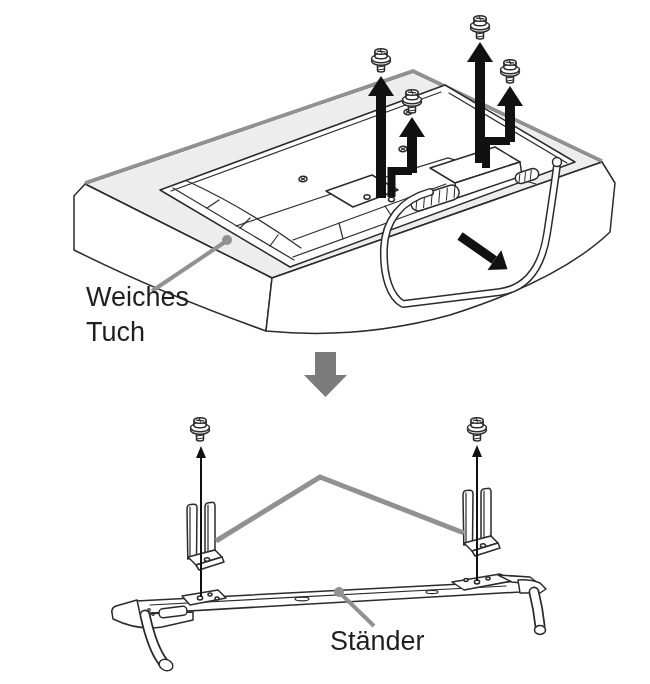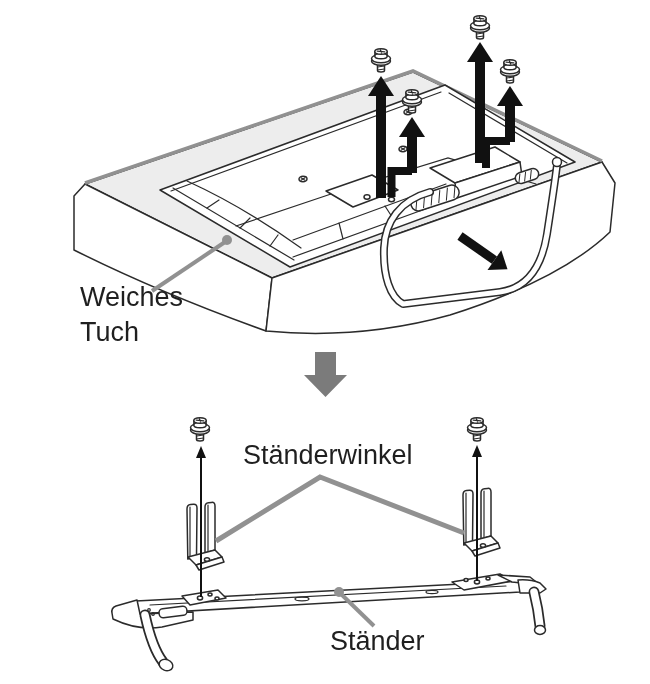--- a/index.html
+++ b/index.html
@@ -211,18 +211,17 @@
     <use href="#screw" transform="translate(477,429)"></use>
 
     <path class="grayLn" d="M216,541 L320,477 L464,533" stroke-width="5"></path>
     <g>
       <path class="grayLn" d="M340,593 L374,626" stroke-width="4"></path>
       <circle class="grayFill" cx="339" cy="592" r="5"></circle>
     </g>
   </g>
 </svg>
 
-<div class="lbl" style="left:80px;top:280px;width:125px;">Weiches Tuch</div>
-
-<div class="lbl" style="left:243px;top:438px;">Ständerwinkel</div>
+<div class="lbl" style="left:86px;top:280px;width:125px;">Weiches Tuch</div>
+
 
 <div class="lbl" style="left:330px;top:624px;text-align:right;">Ständer</div>
 </div>
 
 </body></html>

